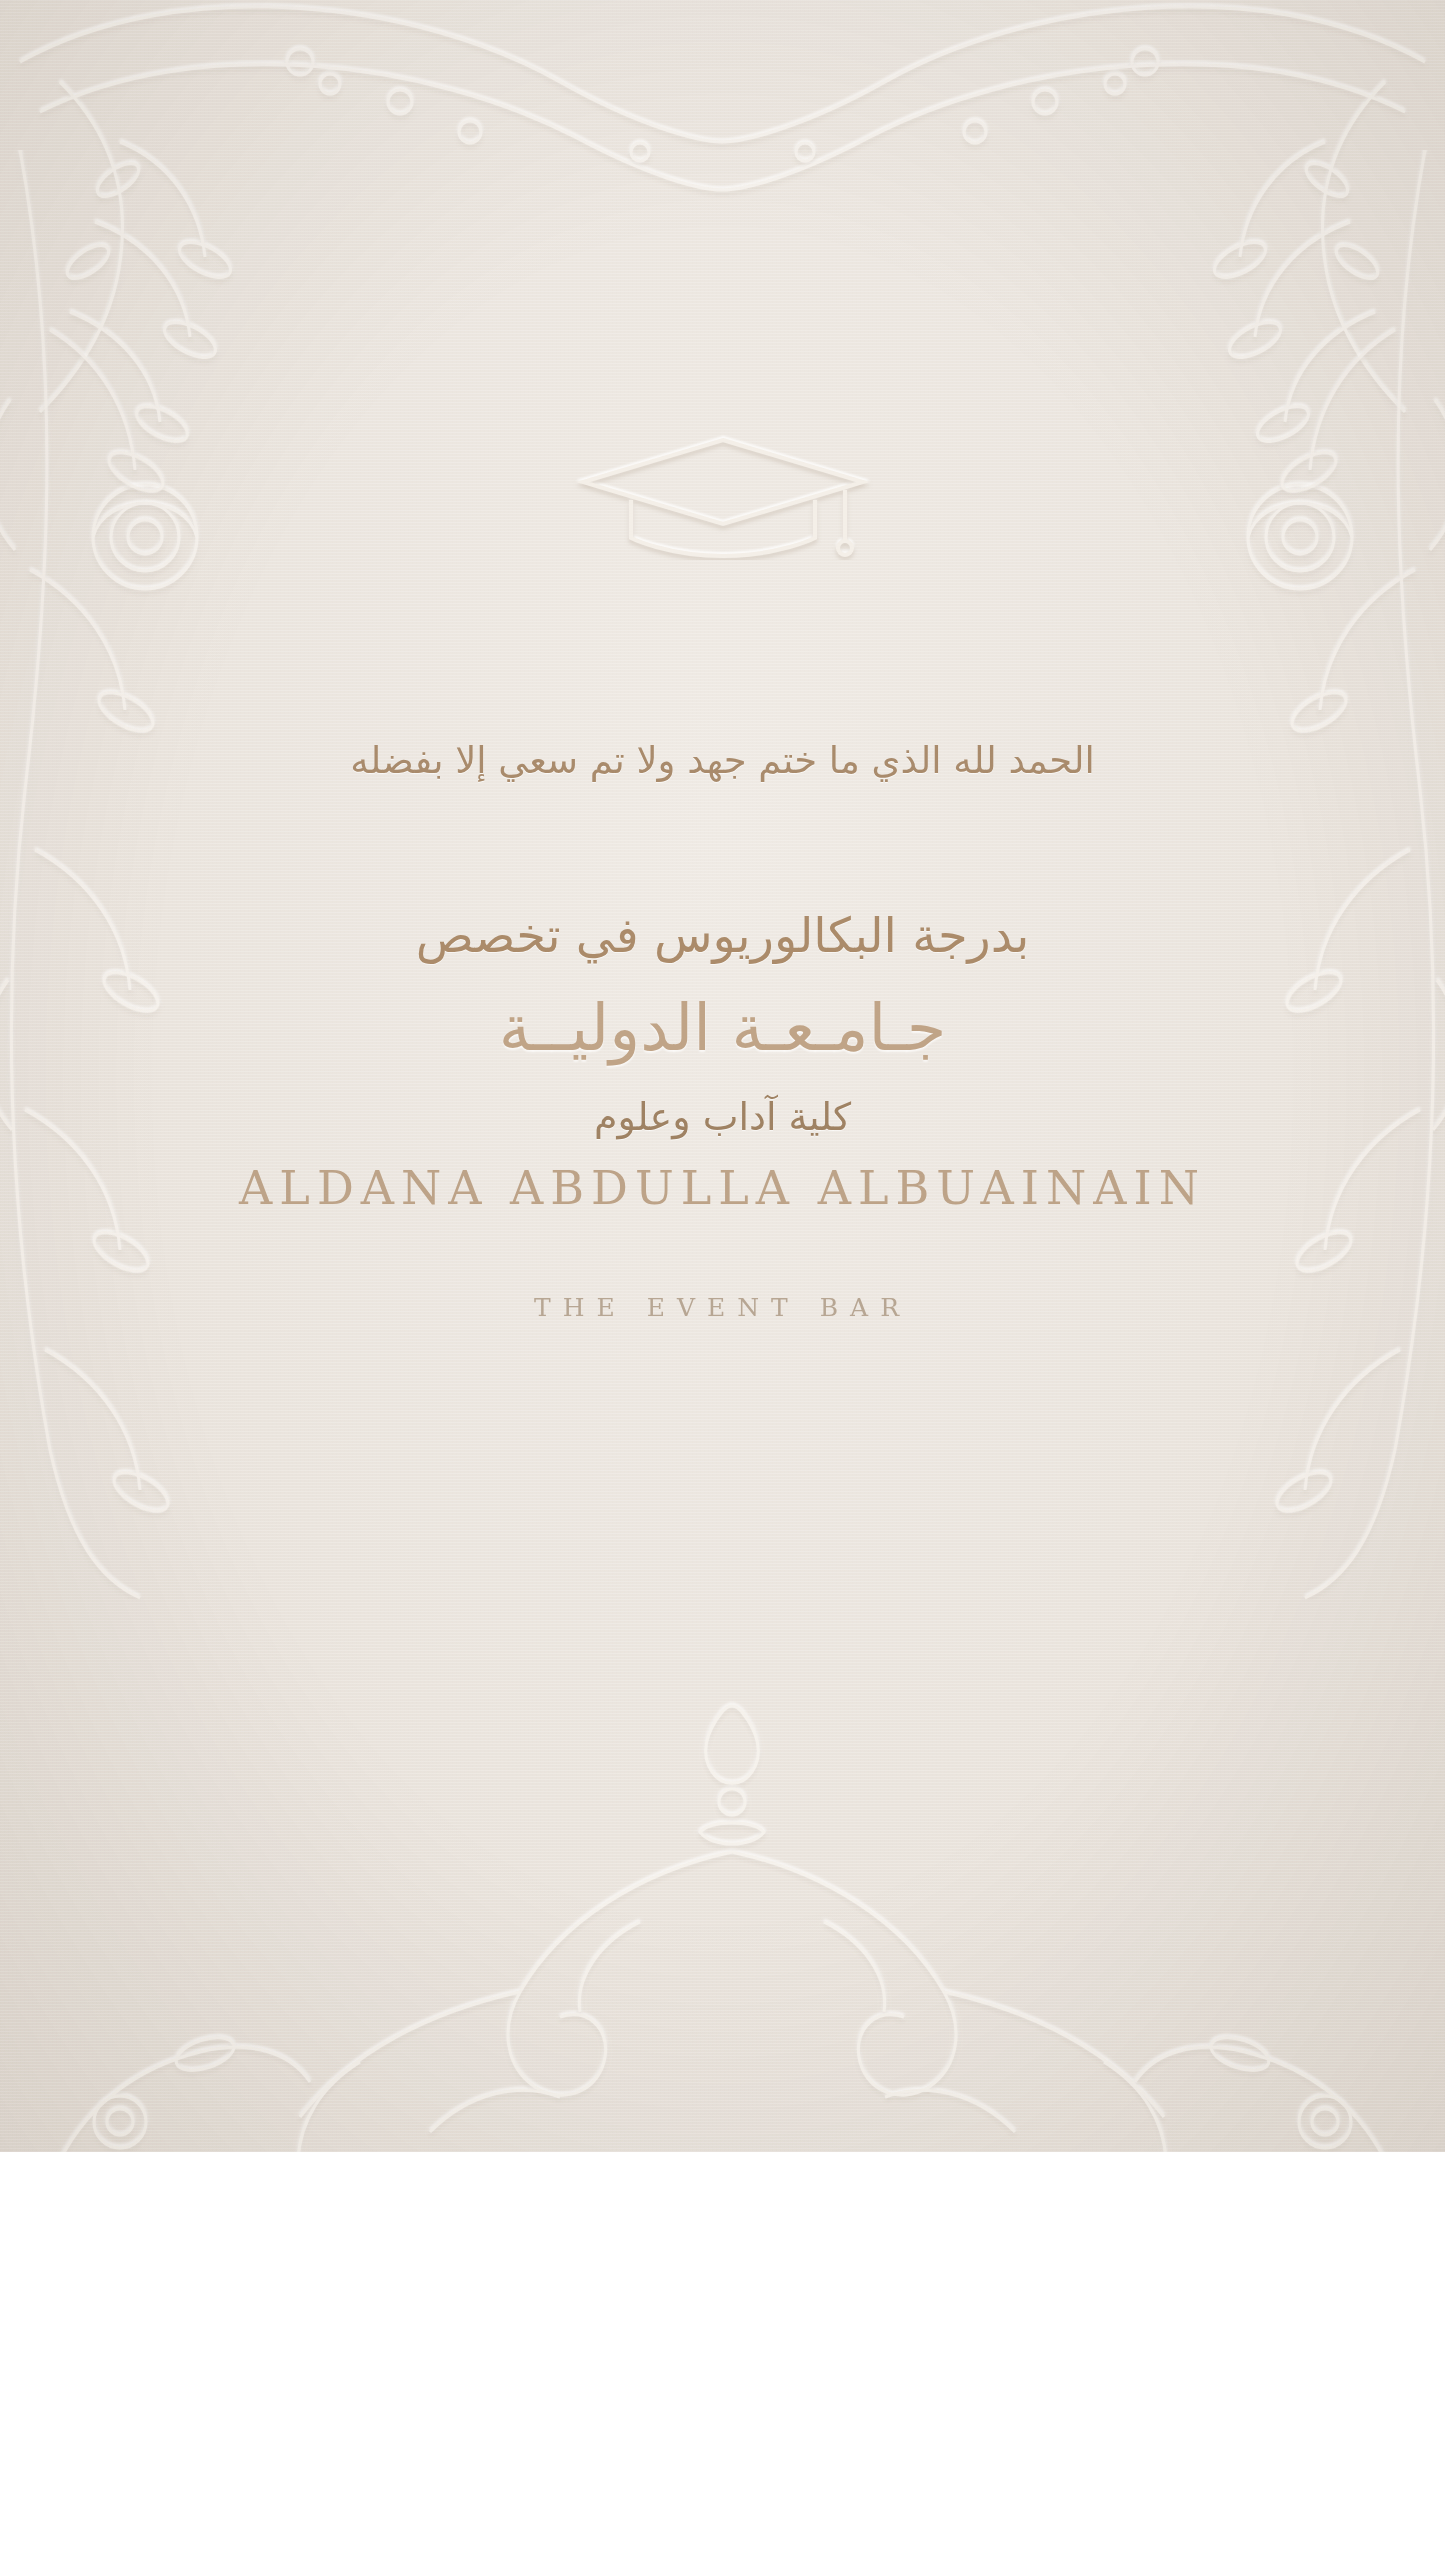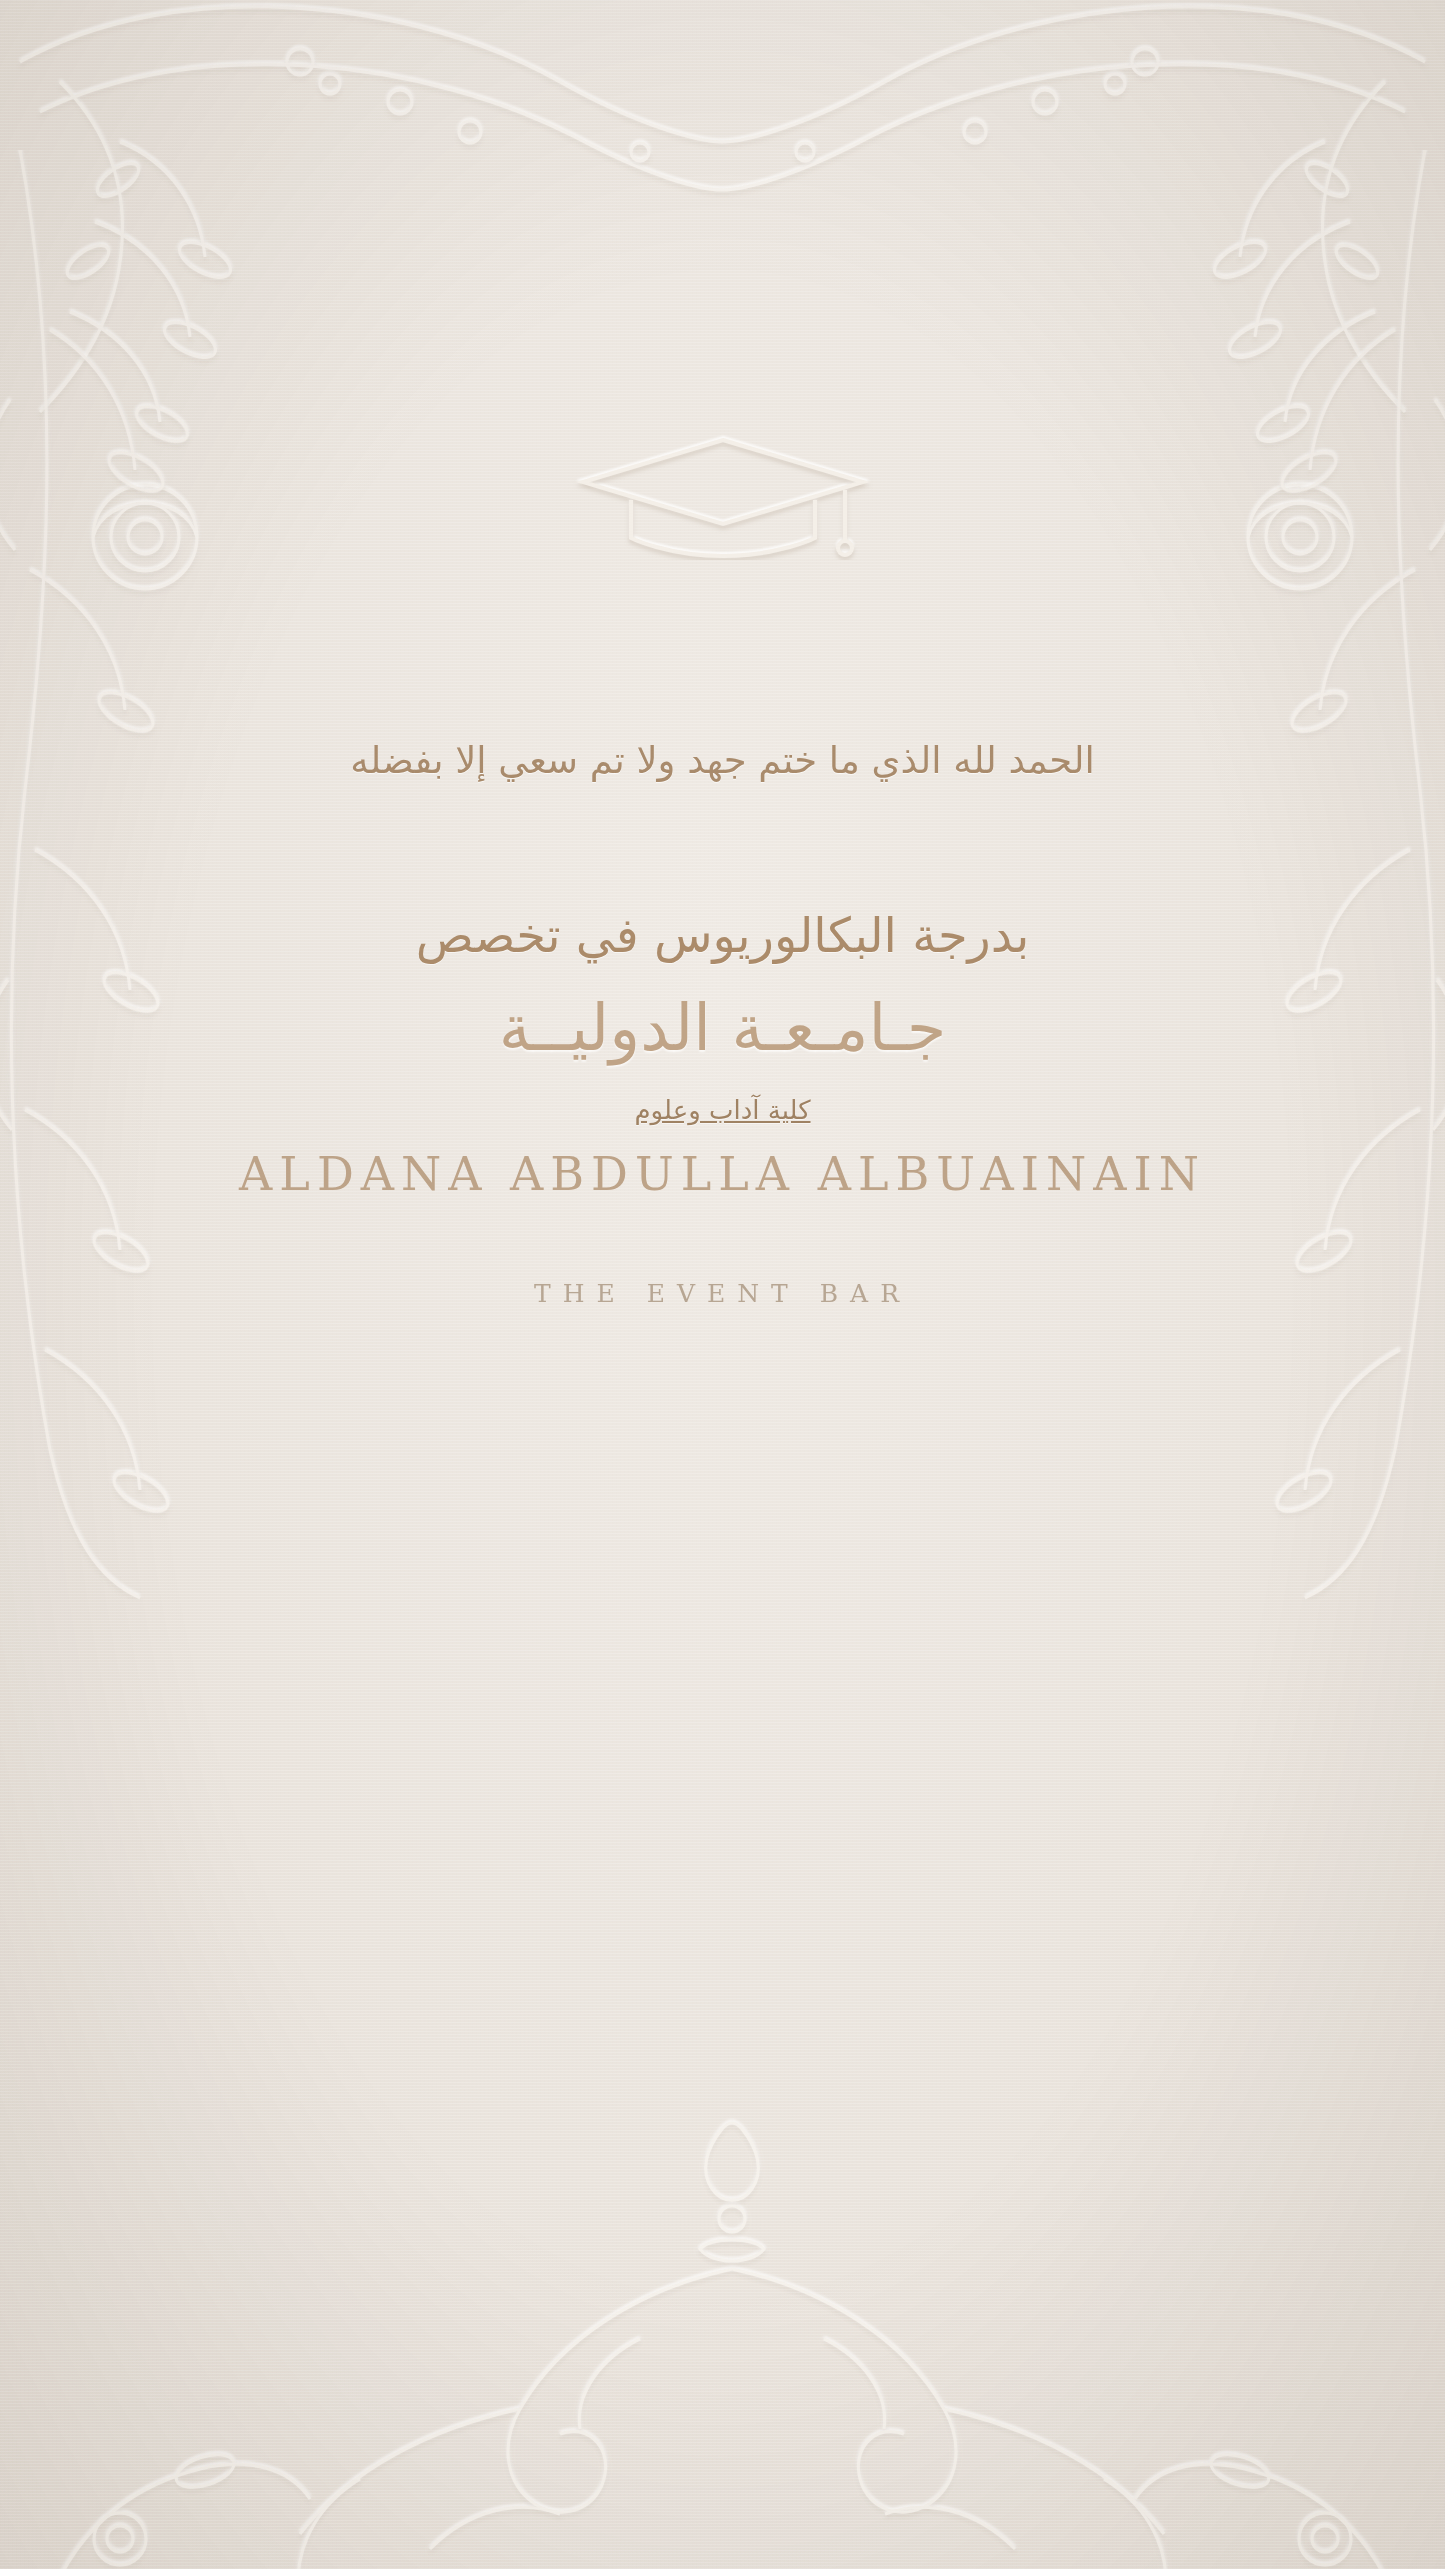--- a/index.html
+++ b/index.html
@@ -3,21 +3,21 @@
 <meta charset="utf-8">
 <style>
   html, body {
     margin: 0;
     padding: 0;
     background: #ffffff;
   }
   .card {
     position: relative;
     width: 1445px;
-    height: 2569px;
+    height: 2152px;
     margin: 0 auto;
     overflow: hidden;
     background:
       radial-gradient(ellipse at 50% 38%, #efeae4 0%, #eae4dd 55%, #e4ddd5 100%);
     font-family: "DejaVu Serif", "Liberation Serif", serif;
   }
 
   
   .grain {
     position: absolute;
@@ -97,24 +97,23 @@
     color: #c0a487;
     font-size: 64px;
     letter-spacing: 4px;
     font-family: "DejaVu Sans", "Liberation Sans", sans-serif;
     text-shadow: 0 2px 2px rgba(255,255,255,.7);
   }
 
   .college {
     margin-top: 30px;
     color: #9f8263;
-    font-size: 26px;
+    font-size: 38px;
     font-family: "DejaVu Sans", "Liberation Sans", sans-serif;
     text-shadow: 0 1px 0 rgba(255,255,255,.6);
-    text-decoration: underline;
   }
 
   .name-ar {
     margin-top: 150px;
     color: #a9896a;
     font-size: 52px;
     letter-spacing: 2px;
     font-family: "DejaVu Sans", "Liberation Sans", sans-serif;
     text-shadow: 0 1px 1px rgba(255,255,255,.65);
   }

